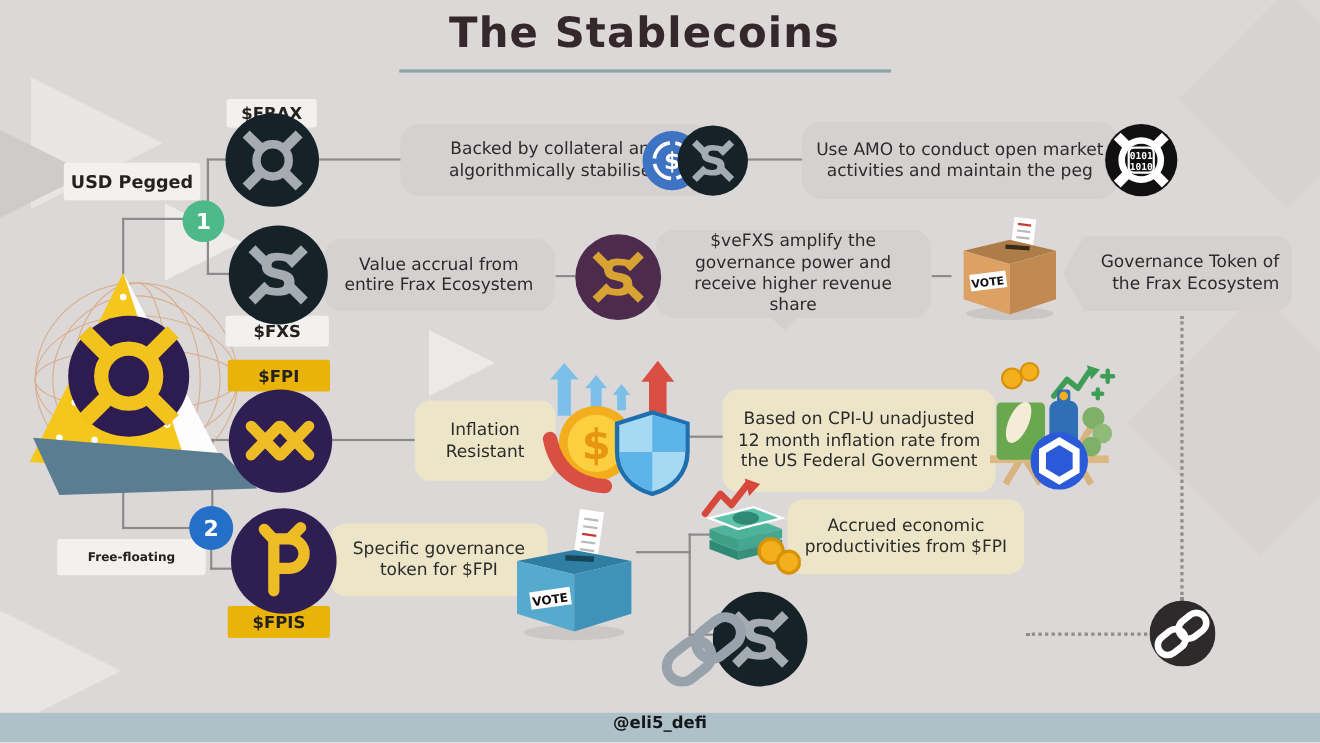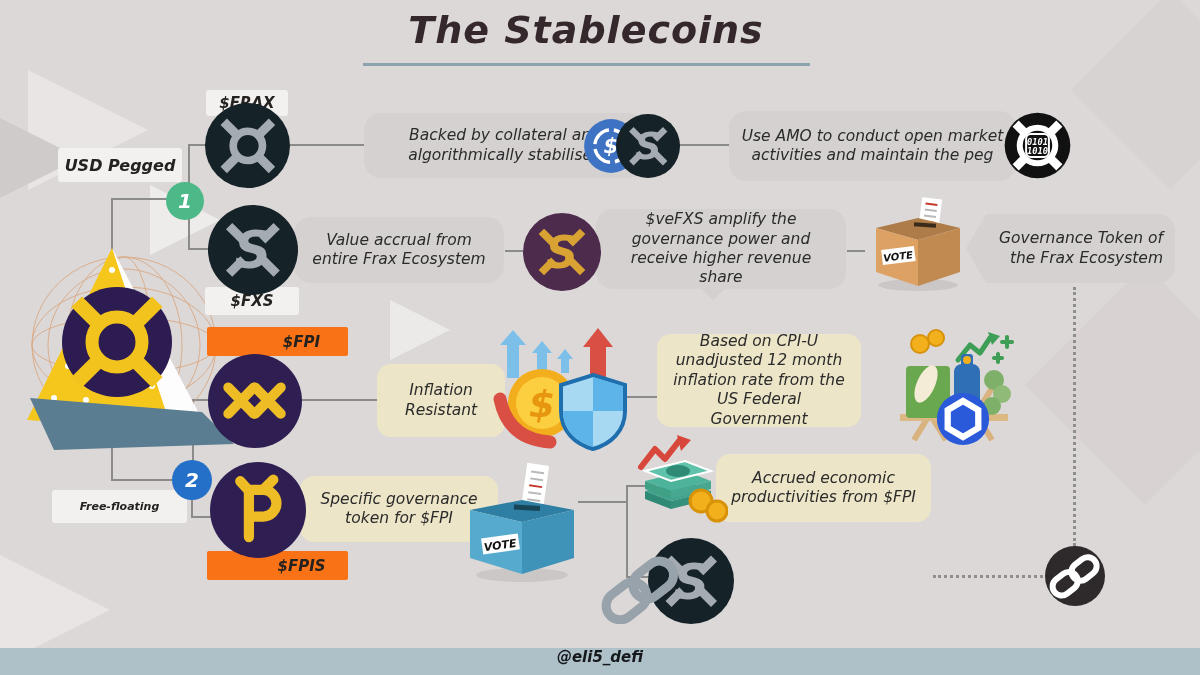--- a/index.html
+++ b/index.html
@@ -1,29 +1,29 @@
 <!DOCTYPE html>
 <html><head>
 <meta charset="utf-8">
 <style>
   html,body{margin:0;padding:0;}
   .canvas{position:relative;width:1200px;height:675px;background:#dcd8d7;overflow:hidden;
-          font-family:"DejaVu Sans","Liberation Sans",sans-serif;font-style:italic;}
+          font-family:"DejaVu Sans","Liberation Sans",sans-serif;}
   .ln{position:absolute;background:#8b8b8b;z-index:1;}
   .dot-v{position:absolute;width:0;border-left:3px dotted #8e8e8e;z-index:1;}
   .dot-h{position:absolute;height:0;border-top:3px dotted #8e8e8e;z-index:1;}
   .pill{position:absolute;display:flex;align-items:center;justify-content:center;text-align:center;
         color:#2b2b2b;font-size:15.5px;font-weight:500;line-height:1.25;border-radius:17px;
         padding:4px 12px;box-sizing:border-box;z-index:2;}
   .gray{background:#d4d1d0;}
   .cream{background:#ece5c8;border-radius:14px;}
   .tag{position:absolute;display:flex;align-items:center;justify-content:center;font-weight:bold;
        color:#24211f;font-size:15px;z-index:3;}
   .wtag{background:#f3f1f0;border-radius:3px;}
-  .ytag{background:#f97316;border-radius:2px;padding-left:48px;}
+  .ytag{background:#eab308;border-radius:2px;}
   .coin{position:absolute;border-radius:50%;display:flex;align-items:center;justify-content:center;z-index:3;}
   .coin svg{width:82%;height:82%;}
   .badge{position:absolute;border-radius:50%;color:#fff;font-weight:bold;font-size:20px;
          display:flex;align-items:center;justify-content:center;z-index:5;}
   .icon{position:absolute;z-index:4;}
   .icon svg,.logo svg{display:block;width:100%;height:100%;}
   .title{position:absolute;left:286px;top:8px;width:600px;text-align:center;font-size:38px;
          font-weight:bold;color:#35282c;letter-spacing:1px;z-index:2;}
   .underline{position:absolute;left:363px;top:63px;width:447px;height:3px;background:#8ca4ad;z-index:2;}
   .footer{position:absolute;left:0;top:648px;width:1200px;height:27px;background:#aec0c8;
@@ -245,21 +245,21 @@
       <polygon points="95,24 110,5 125,24 118,24 118,72 102,72 102,24" fill="#d94f43"></polygon>
       <circle cx="54" cy="80" r="34" fill="#f2ae1c"></circle>
       <circle cx="54" cy="80" r="26" fill="#fbcf3f"></circle>
       <text x="54" y="94" text-anchor="middle" font-size="38" font-weight="bold" fill="#e8960f">$</text>
       <path d="M12 76 Q20 116 62 119" fill="none" stroke="#d94f43" stroke-width="13" stroke-linecap="round"></path>
       <path d="M105 52 L137 62 V88 C137 108 123 121 105 126 C87 121 73 108 73 88 V62 Z" fill="#a8d9f2" stroke="#1f6fae" stroke-width="4"></path>
       <path d="M105 54 L135 63 V88 H105 Z" fill="#5db4e8"></path>
       <path d="M105 88 V124 C88 119 75 107 75 88 Z" fill="#5db4e8"></path>
     </svg>
   </div>
-  <div class="pill cream" style="left:657px;top:334px;width:204px;height:93px;align-items:center;">
+  <div class="pill cream" style="left:657px;top:354px;width:248px;height:93px;align-items:center;">
       <span>Based on CPI-U unadjusted 12 month inflation rate from the US Federal Government</span>
     </div>
   <div class="icon" style="left:896px;top:328px;width:118px;height:115px;">
     <svg viewBox="0 0 118 115">
       <g stroke="#d9b37f" stroke-width="6">
         <line x1="18" y1="60" x2="50" y2="112"></line>
           <line x1="50" y1="60" x2="18" y2="112"></line>
         <line x1="64" y1="60" x2="96" y2="112"></line>
           <line x1="96" y1="60" x2="64" y2="112"></line>
       </g>

